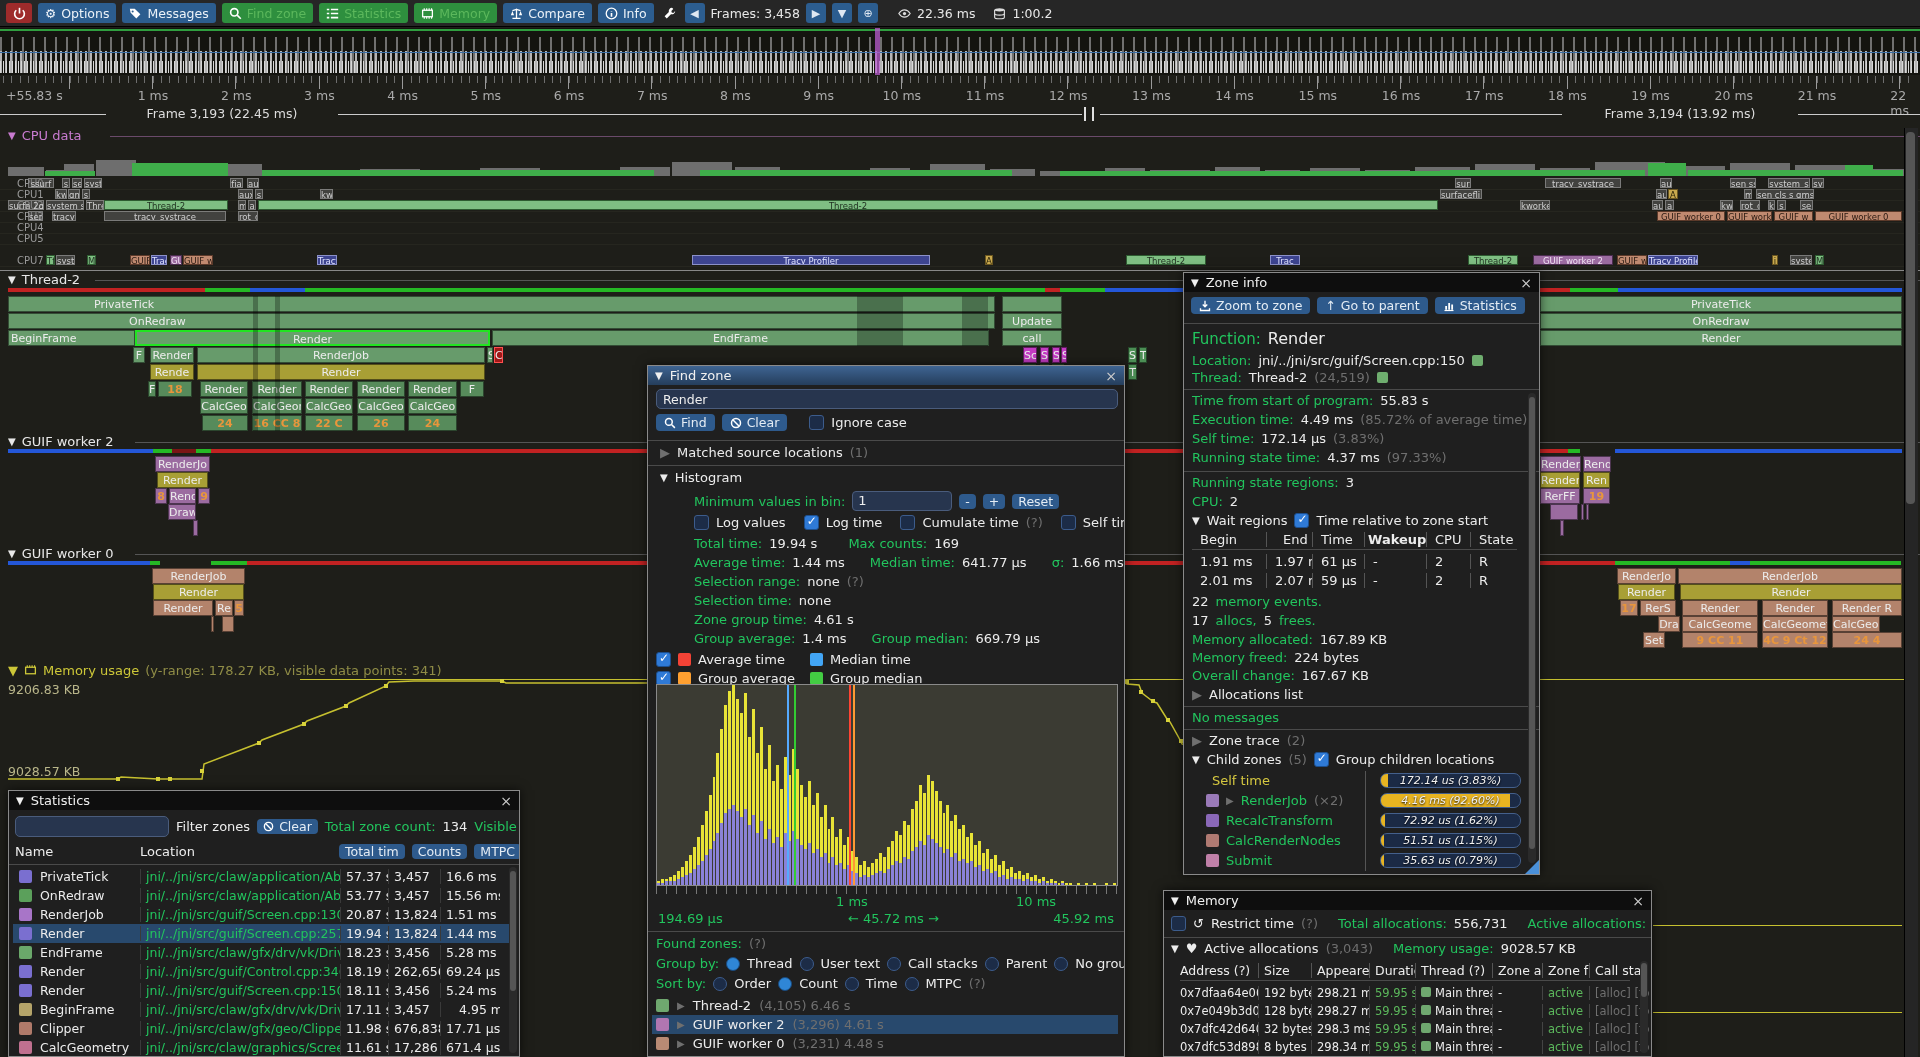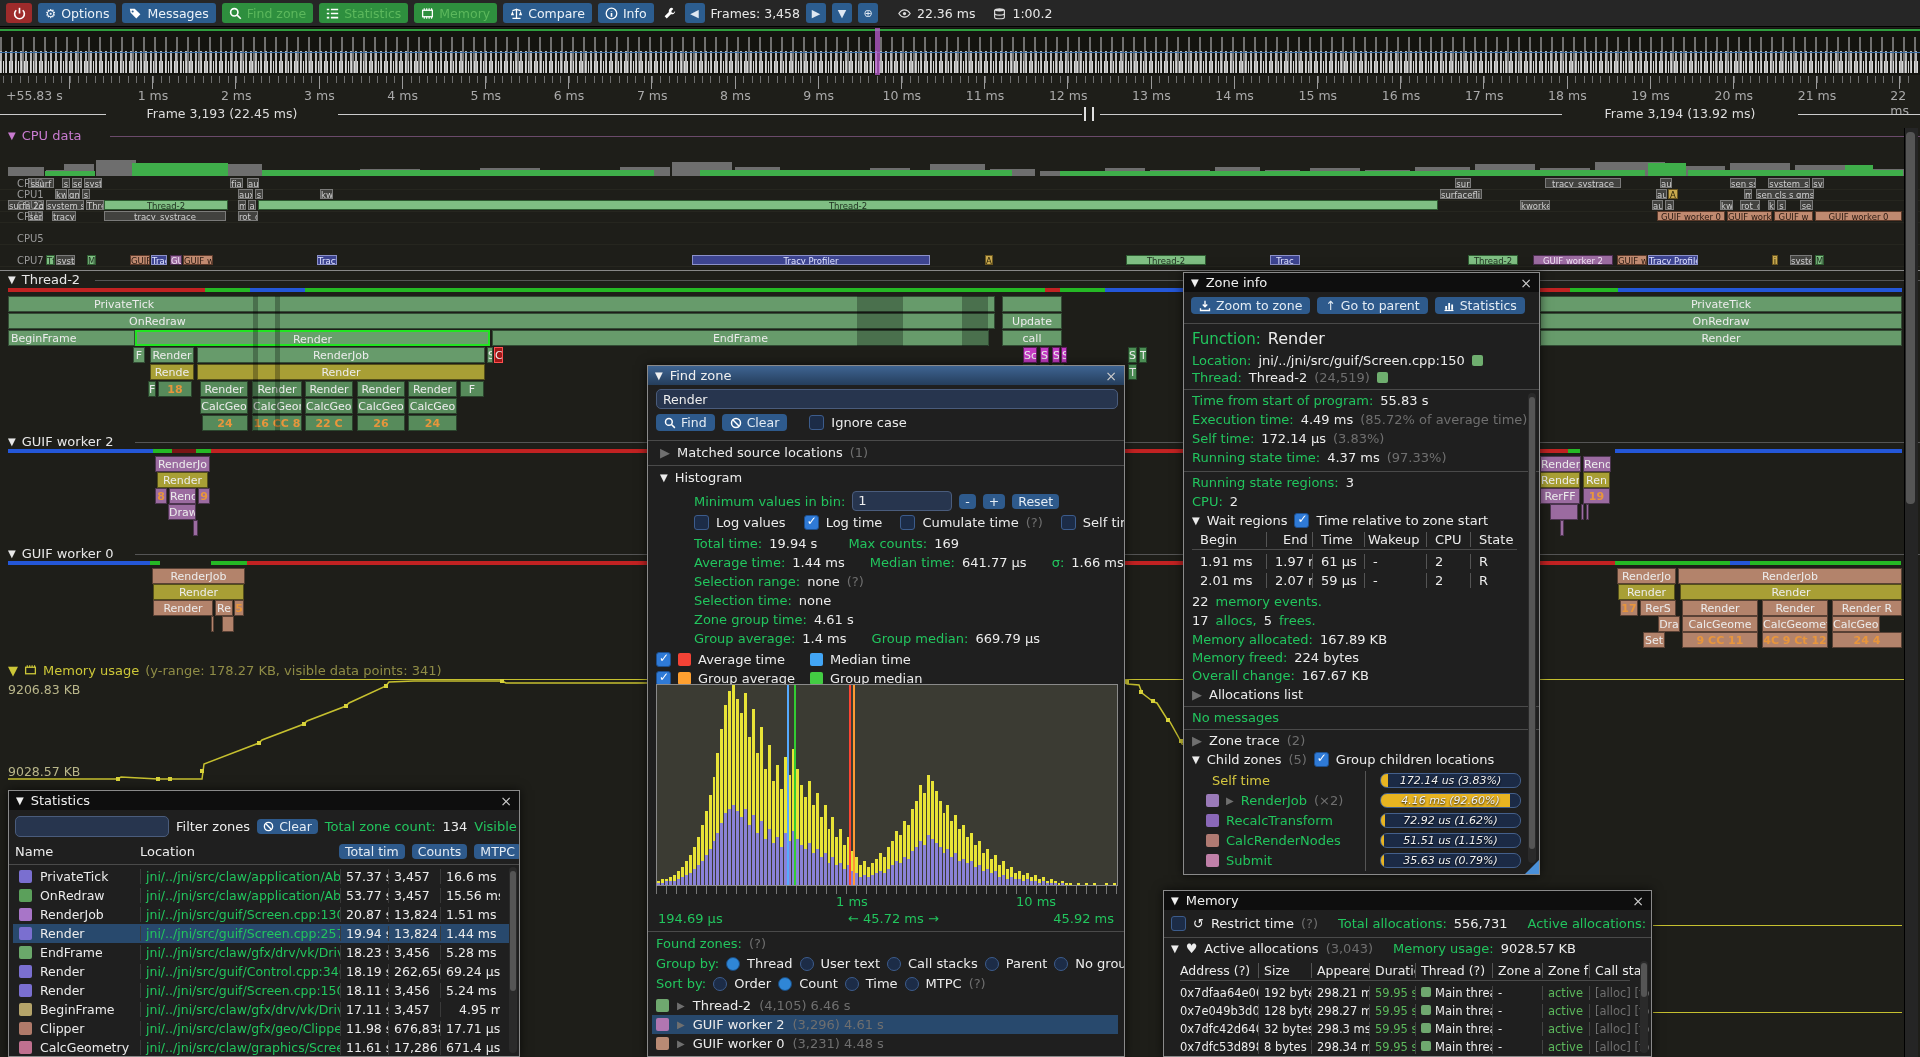--- a/index.html
+++ b/index.html
@@ -361,20 +361,23 @@
       <div class="crow" style="top: 33px;">
         <span class="cpulabel">CPU3</span>
         <span class="cblk " style="left: 28px; width: 15px;">ser</span>
         <span class="cblk " style="left: 52px; width: 24px;">tracy_sysn</span>
         <span class="cblk " style="left: 104px; width: 122px;">tracy_systrace</span>
         <span class="cblk " style="left: 238px; width: 20px;">rot_d</span>
         <span class="cblk csal" style="left: 1657px; width: 68px;">GUIF worker 0</span>
         <span class="cblk csal" style="left: 1727px; width: 45px;">GUIF work</span>
         <span class="cblk csal" style="left: 1774px; width: 39px;">GUIF w</span>
         <span class="cblk csal" style="left: 1815px; width: 87px;">GUIF worker 0</span>
+      </div>
+      <div class="crow" style="top: 44px;">
+        <span class="cpulabel">CPU4</span>
       </div>
       <div class="crow" style="top: 55px;">
         <span class="cpulabel">CPU5</span>
       </div>
       <div class="crow" style="top: 77px;">
         <span class="cpulabel">CPU7</span>
         <span class="cblk cgreen" style="left: 46px; width: 9px;">Tf</span>
         <span class="cblk " style="left: 56px; width: 19px;">syst</span>
         <span class="cblk cgreen" style="left: 87px; width: 9px;">M</span>
         <span class="cblk csal" style="left: 130px; width: 20px;">GUIF</span>
@@ -1198,21 +1201,21 @@
         <span class="lv" style="font-size:10px">▼</span>
         <span class="lv">Wait regions</span>
         <span class="cb on"></span>
         <span class="lv">Time relative to zone start</span>
       </div>
     <div id="zi-wait-head">
         <div class="zi-row" style="top: 259px; gap: 0px;">
           <span class="lv stcell" style="width: 74px; padding-left: 8px; border-left: none;">Begin</span>
           <span class="lv stcell" style="width: 46px; padding-left: 16px; border-left: 1px solid rgb(85, 85, 85);">End</span>
           <span class="lv stcell" style="width: 52px; padding-left: 8px; border-left: 1px solid rgb(85, 85, 85);">Time</span>
-          <span class="lv stcell" style="width: 62px; padding-left: 3px; border-left: 1px solid rgb(85, 85, 85);">Wakeup</span>
+          <span class="lv stcell" style="width: 62px; padding-left: 3px; border-left: 1px solid rgb(85, 85, 85); font-weight: bold;">Wakeup</span>
           <span class="lv stcell" style="width: 44px; padding-left: 8px; border-left: 1px solid rgb(85, 85, 85);">CPU</span>
           <span class="lv stcell" style="width: 45px; padding-left: 8px; border-left: 1px solid rgb(85, 85, 85);">State</span>
         </div>
       </div>
     <div class="sep" style="top:276px;left:8px;width:325px"></div>
     <div id="zi-wait-rows">
         <div class="zi-row" style="top: 281px; gap: 0px; align-items: center;">
           <span class="lv stcell" style="width: 74px; padding-left: 8px; border-left: none;">1.91 ms</span>
           <span class="lv stcell" style="width: 46px; padding-left: 8px; border-left: 1px solid rgb(85, 85, 85);">1.97 ms</span>
           <span class="lv stcell" style="width: 52px; padding-left: 8px; border-left: 1px solid rgb(85, 85, 85);">61 µs</span>

